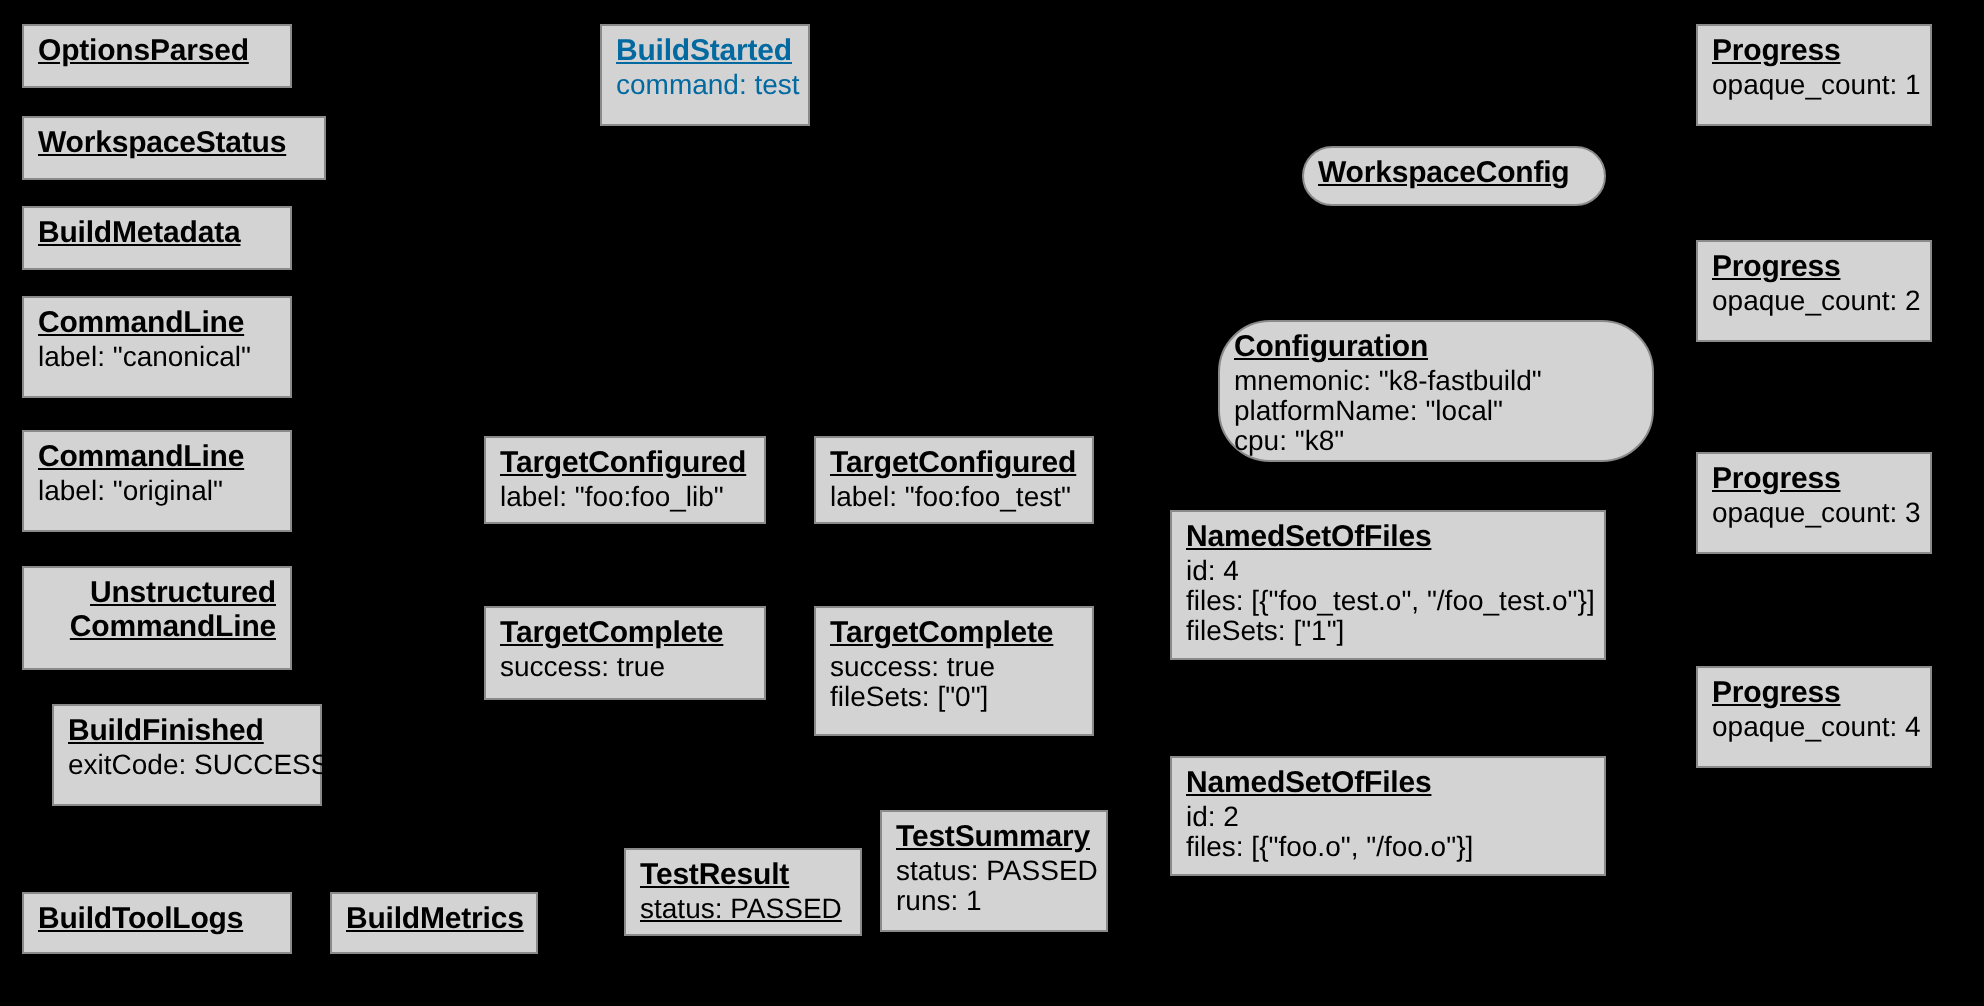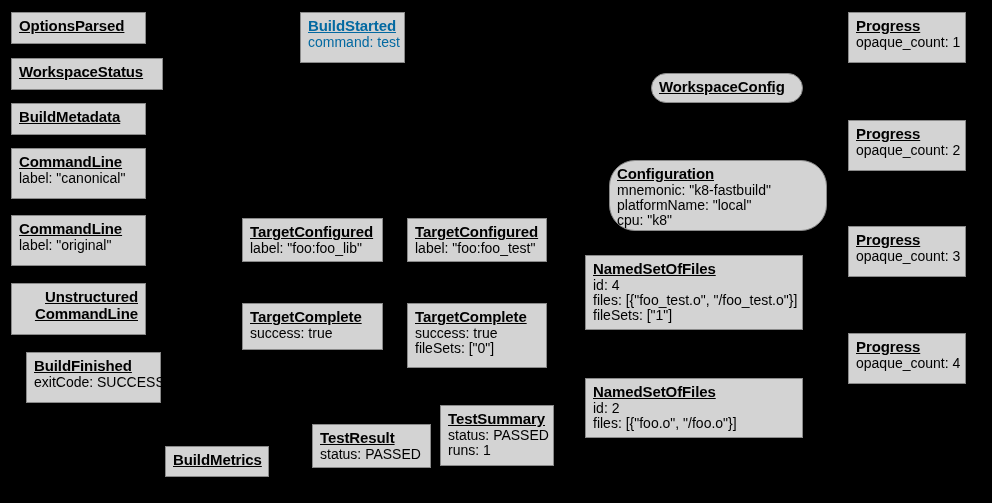--- a/index.html
+++ b/index.html
@@ -70,20 +70,23 @@
     <div class="node" style="left: 11px; top: 283px; width: 135px; height: 52px; background: rgb(211, 211, 211); border-color: rgb(138, 138, 138); color: rgb(0, 0, 0); text-align: right;">
       <div class="node-title">Unstructured
 CommandLine</div>
     </div>
     <div class="node" style="left: 11px; top: 352px; width: 135px; height: 51px; background: rgb(211, 211, 211); border-color: rgb(138, 138, 138); color: rgb(0, 0, 0); margin-left: 15px;">
       <div class="node-title">BuildFinished</div>
       <div class="node-fields">
         <div class="node-field">exitCode: SUCCESS</div>
       </div>
     </div>
+    <div class="node" style="left: 11px; top: 446px; width: 135px; height: 31px; background: rgb(211, 211, 211); border-color: rgb(138, 138, 138); color: rgb(0, 0, 0);">
+      <div class="node-title">BuildToolLogs</div>
+    </div>
     <div class="node" style="left: 165px; top: 446px; width: 104px; height: 31px; background: rgb(211, 211, 211); border-color: rgb(138, 138, 138); color: rgb(0, 0, 0);">
       <div class="node-title">BuildMetrics</div>
     </div>
     <div class="node" style="left: 300px; top: 12px; width: 105px; height: 51px; background: rgb(211, 211, 211); border-color: rgb(138, 138, 138); color: #0369a1;">
       <div class="node-title">BuildStarted</div>
       <div class="node-fields">
         <div class="node-field">command: test</div>
       </div>
     </div>
     <div class="node" style="left: 242px; top: 218px; width: 141px; height: 44px; background: rgb(211, 211, 211); border-color: rgb(138, 138, 138); color: rgb(0, 0, 0);">
@@ -104,21 +107,21 @@
         <div class="node-field">success: true</div>
       </div>
     </div>
     <div class="node" style="left: 407px; top: 303px; width: 140px; height: 65px; background: rgb(211, 211, 211); border-color: rgb(138, 138, 138); color: rgb(0, 0, 0);">
       <div class="node-title">TargetComplete</div>
       <div class="node-fields">
         <div class="node-field">success: true</div>
         <div class="node-field">fileSets: ["0"]</div>
       </div>
     </div>
-    <div class="node" style="left: 312px; top: 424px; width: 119px; height: 44px; background: rgb(211, 211, 211); border-color: rgb(138, 138, 138); color: rgb(0, 0, 0);">
+    <div class="node" style="left: 312px; top: 424px; width: 119px; height: 44px; background: rgb(211, 211, 211); border-color: rgb(138, 138, 138); color: rgb(0, 0, 0); text-decoration: underline;">
       <div class="node-title">TestResult</div>
       <div class="node-fields">
         <div class="node-field">status: PASSED</div>
       </div>
     </div>
     <div class="node" style="left: 440px; top: 405px; width: 114px; height: 61px; background: rgb(211, 211, 211); border-color: rgb(138, 138, 138); color: rgb(0, 0, 0);">
       <div class="node-title">TestSummary</div>
       <div class="node-fields">
         <div class="node-field">status: PASSED</div>
         <div class="node-field">runs: 1</div>

